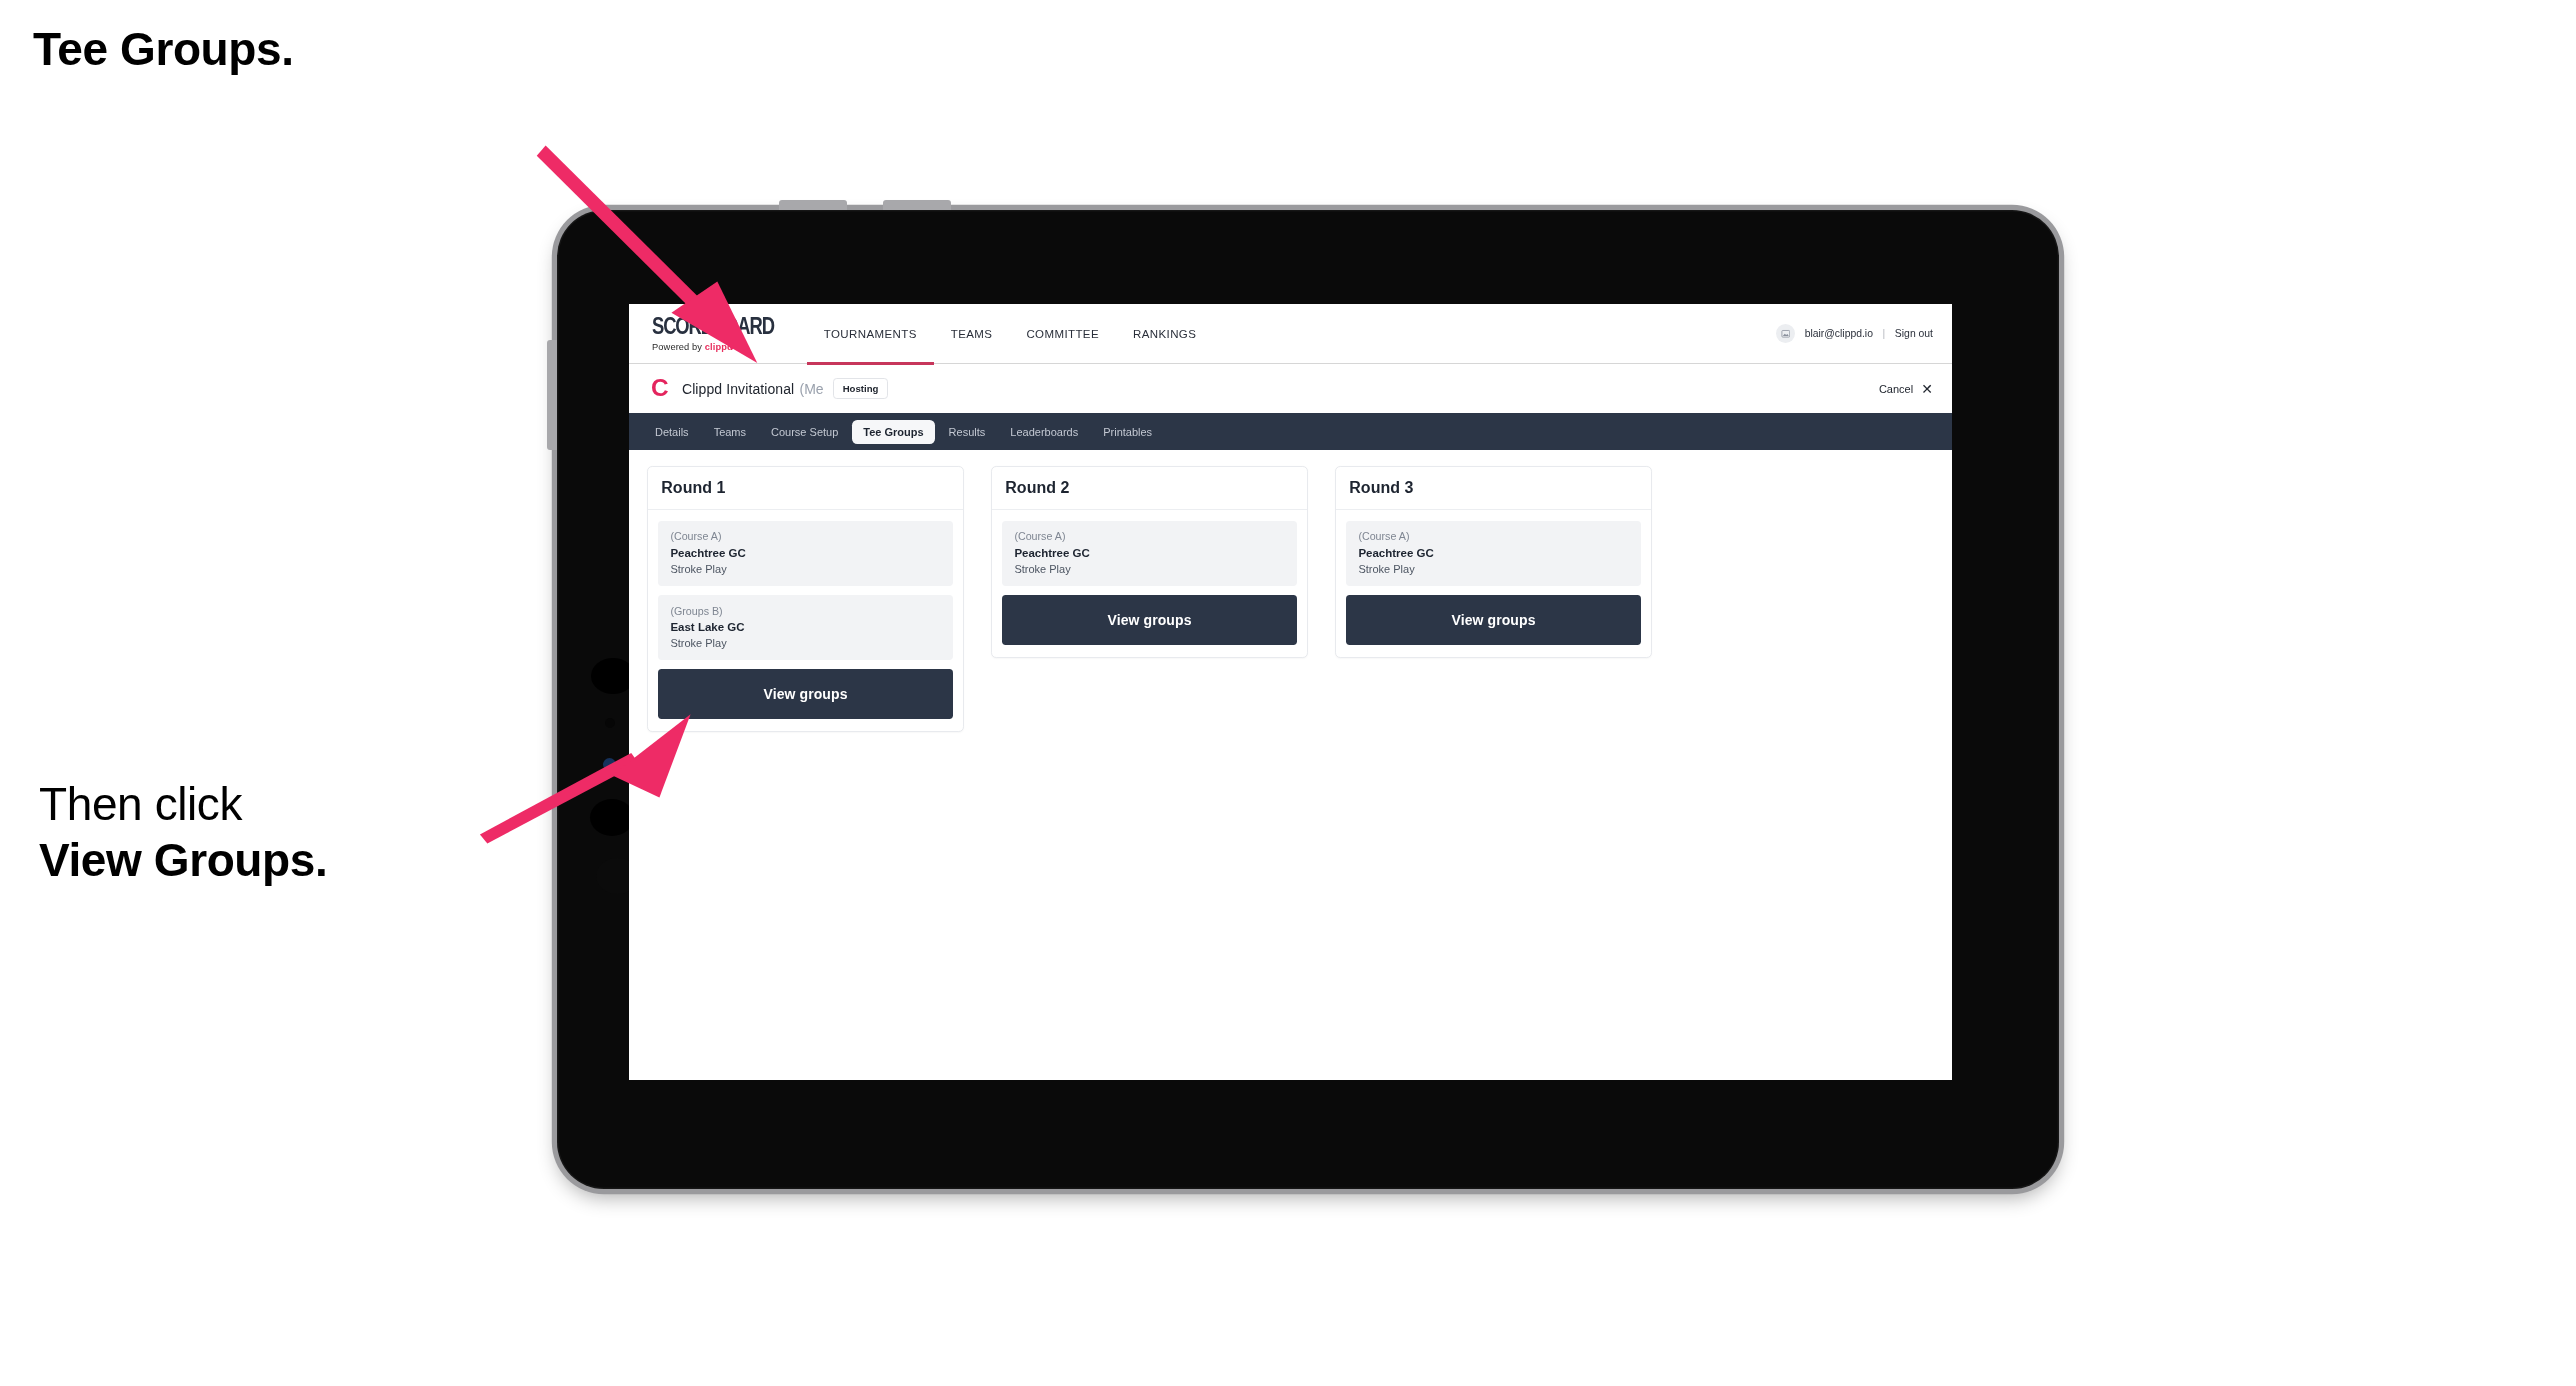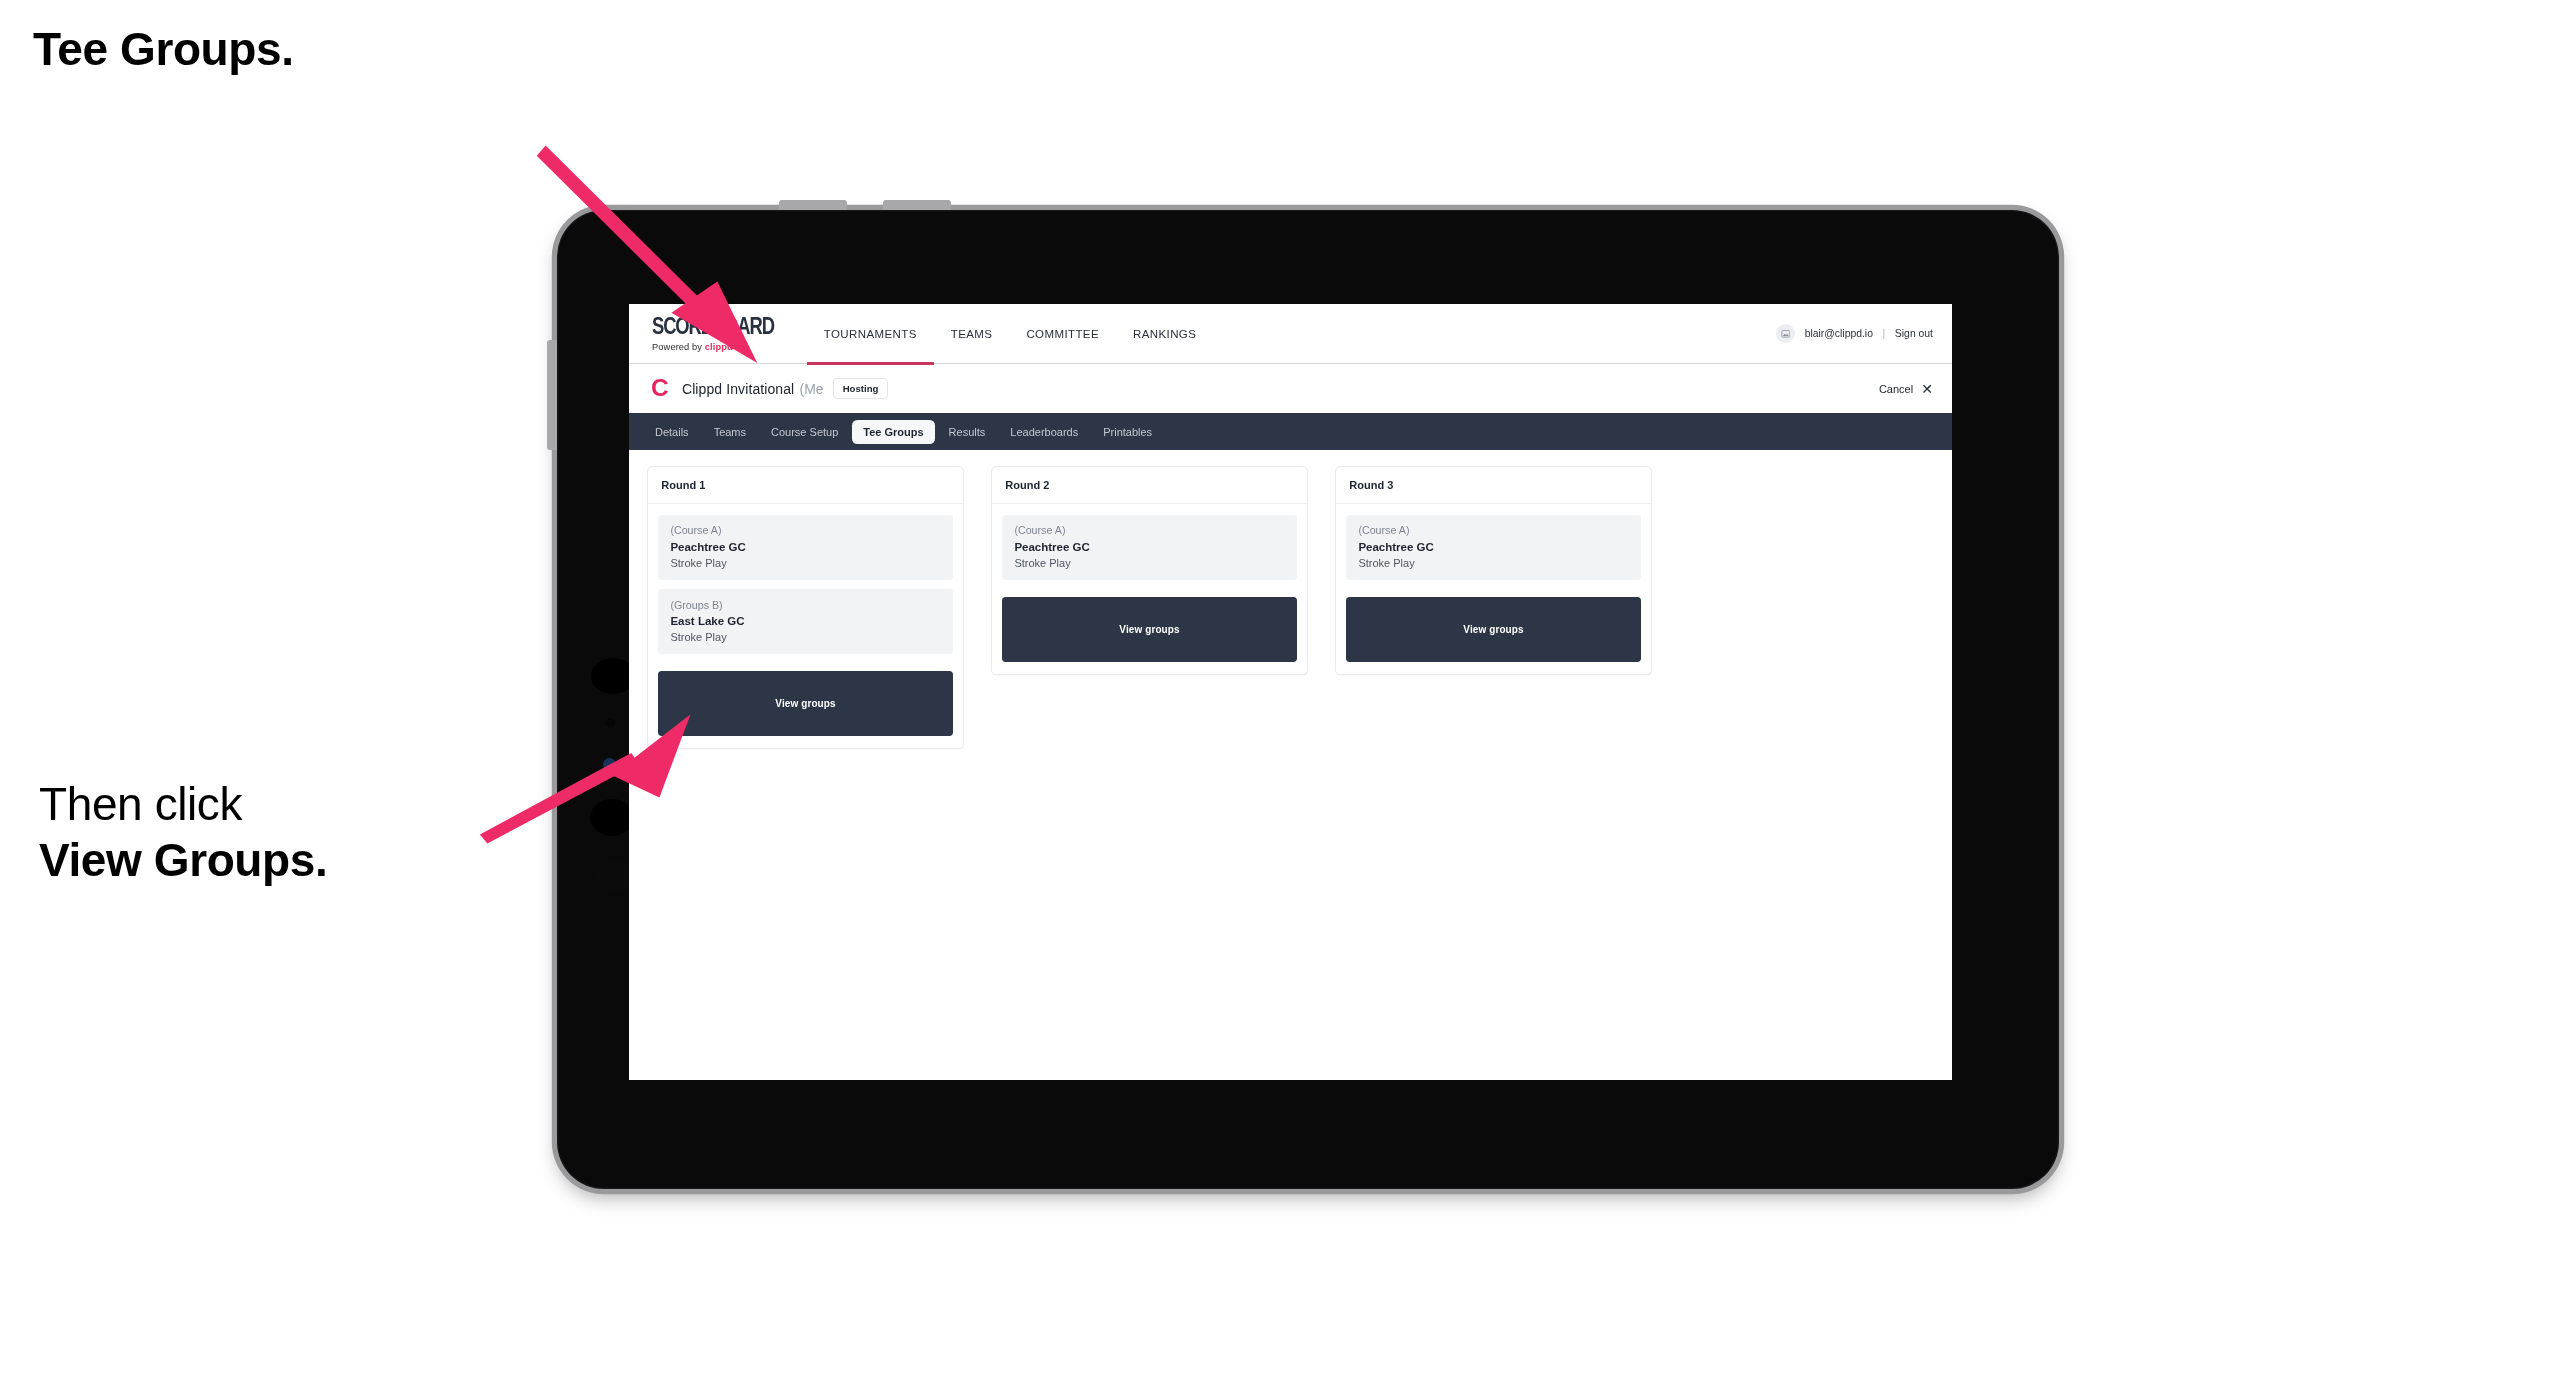--- a/index.html
+++ b/index.html
@@ -251,21 +251,21 @@
     border: 0.7px solid #e8eaee;
     border-radius: 5.2px;
     overflow: hidden;
     box-shadow: 0 0.7px 1.5px rgba(0,0,0,0.03);
   }
   .round-header {
     padding: 12px 13.3px;
     border-bottom: 0.7px solid #eceef1;
   }
   .round-title {
-    font-size: 11px;
+    font-size: 16px;
     font-weight: 700;
     color: #1d2430;
   }
   .round-body {
     padding: 10.4px 10.4px 12px 10.4px;
   }
   .course-block {
     background: #f2f3f5;
     border-radius: 3.7px;
     padding: 9.6px 12px 11px 12px;
@@ -283,29 +283,28 @@
     margin-bottom: 4.4px;
   }
   .course-format {
     font-size: 11px;
     color: #4d5562;
   }
   .view-groups-btn {
     width: 100%;
     background: #2c3647;
     color: #ffffff;
-    font-size: 10px;
+    font-size: 14px;
     font-weight: 700;
     border: none;
     border-radius: 3.7px;
-    padding: 27px 0;
+    padding: 17px 0;
     cursor: pointer;
     font-family: "Liberation Sans", sans-serif;
     letter-spacing: 0.1px;
-    margin-top: 8px;
   }
 </style>
 </head>
 <body>
 
 <div class="callout" id="callout-top">
   <span class="line2">Tee Groups.</span>
 </div>
 
 <div class="callout" id="callout-bottom">

